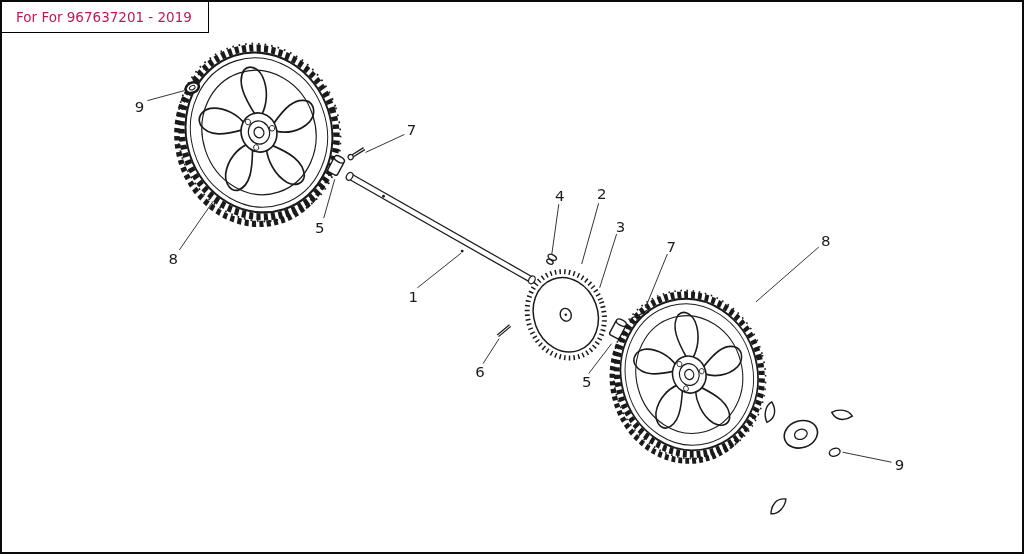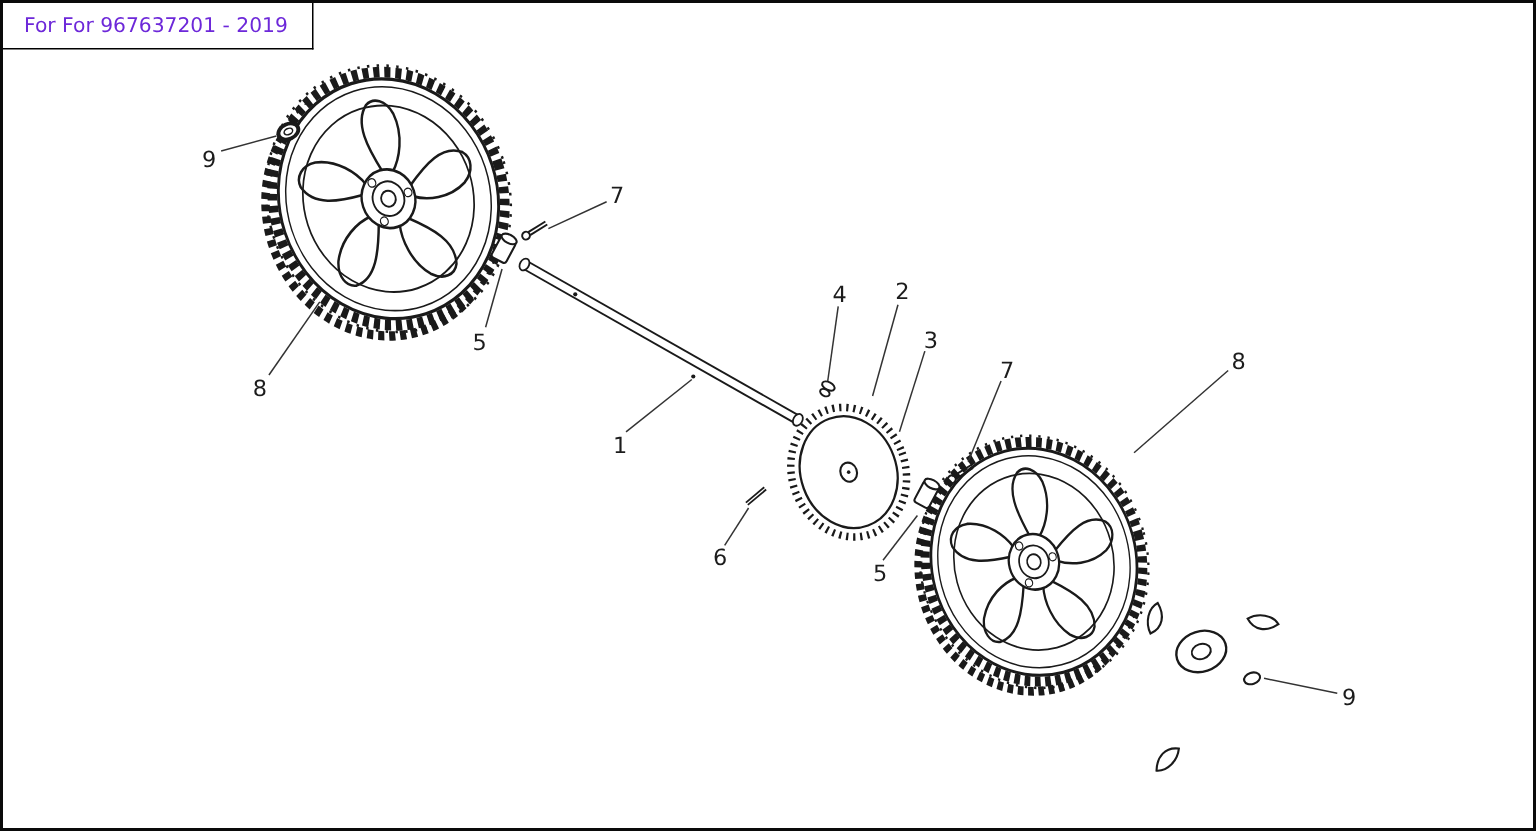--- a/index.html
+++ b/index.html
@@ -15,21 +15,21 @@
   }
   #title-box {
     position: absolute;
     top: 0; left: 0;
     height: 30px;
     line-height: 30px;
     padding: 0 16px 0 14px;
     border-right: 1.5px solid #000;
     border-bottom: 1.5px solid #000;
     font-size: 13.5px;
-    color: #6d28d9;
+    color: #be185d;
     background: #fff;
     z-index: 2;
     white-space: nowrap;
   }
   svg.diagram { position: absolute; inset: 0; display: block; }
   text.plabel {
     font-family: "DejaVu Sans", "Liberation Sans", sans-serif;
     font-size: 15px;
     fill: #1c1c1c;
   }

